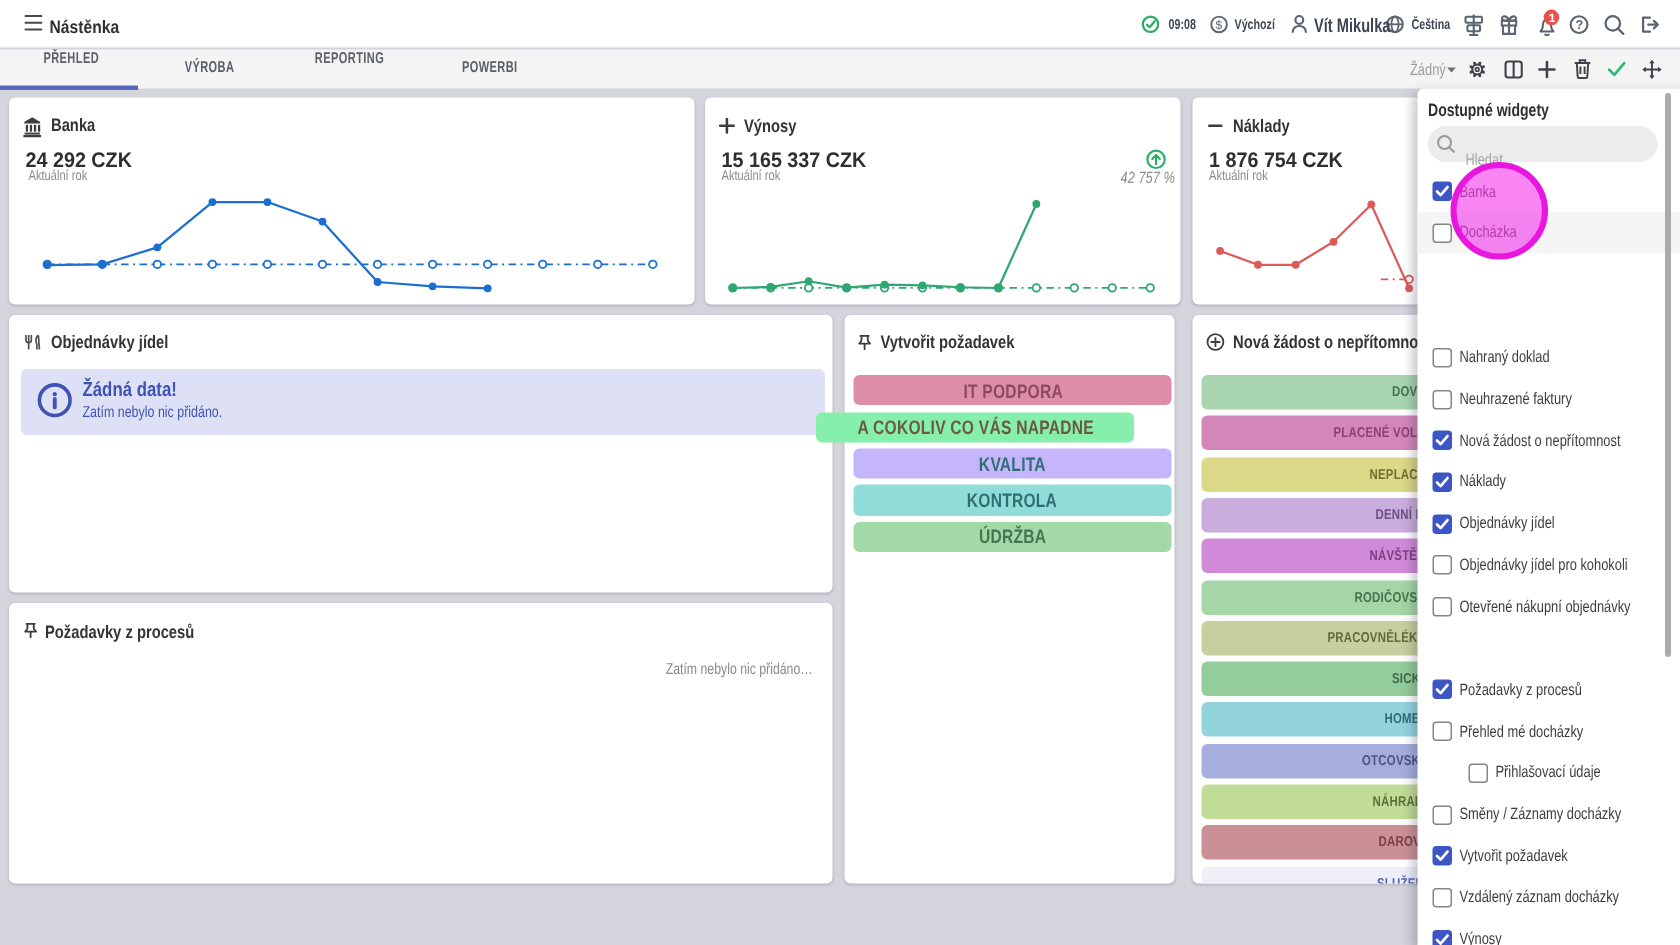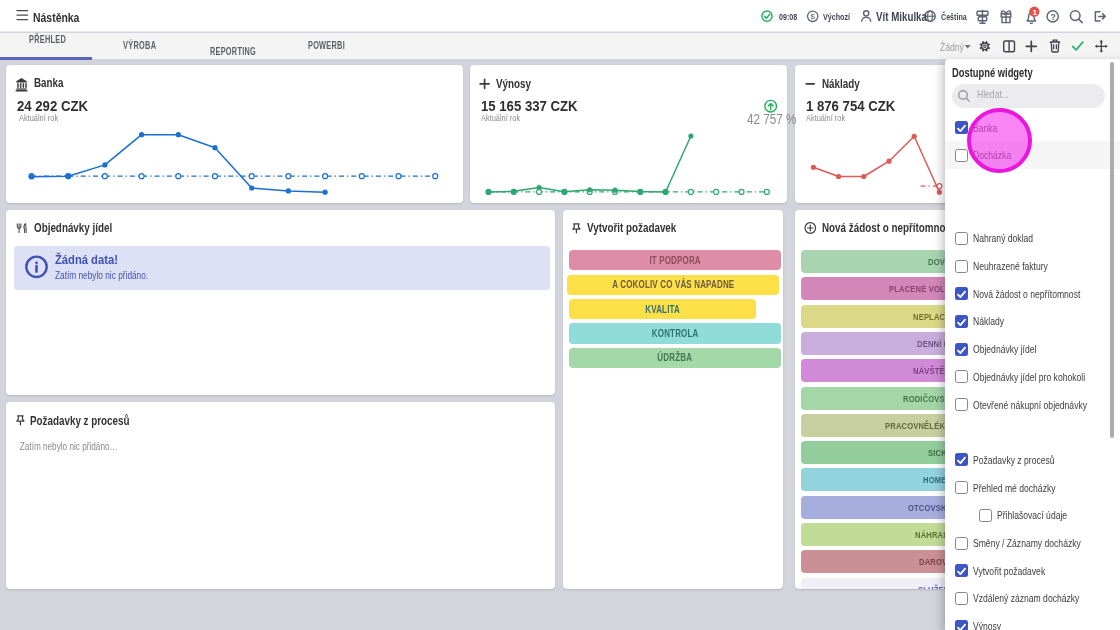--- a/index.html
+++ b/index.html
@@ -5,21 +5,21 @@
 html,body{width:1120px;height:630px;overflow:hidden;background:#d3d4dc;font-family:"Liberation Sans",sans-serif;position:relative;}
 .cn{display:inline-block;transform:scaleX(0.78);transform-origin:0 50%;white-space:nowrap;}
 .cnc{display:inline-block;transform:scaleX(0.78);transform-origin:50% 50%;white-space:nowrap;}
 .abs{position:absolute;}
 .card{position:absolute;background:#fff;border-radius:4px;box-shadow:0 1px 2px rgba(40,40,60,.18);}
 .ctitle{position:absolute;font-size:12px;font-weight:bold;color:#333;}
 .ctitle .cn{transform:scaleX(0.82);}
 .bigval{position:absolute;font-size:14px;font-weight:bold;color:#2f2f2f;}
 .bigval .cn{transform:scaleX(0.94);}
 .subt{position:absolute;font-size:9.5px;color:#8b8b8b;}
-.btn{position:absolute;border-radius:4px;display:flex;align-items:center;justify-content:center;font-weight:bold;font-size:10px;letter-spacing:.2px;}
+.btn{position:absolute;border-radius:4px;display:flex;align-items:center;justify-content:center;font-weight:bold;font-size:13px;letter-spacing:.2px;}
 .prow{position:absolute;left:0;width:100%;height:28px;display:flex;align-items:center;}
 .pcheck{position:absolute;left:9.5px;top:50%;margin-top:-6.5px;width:13px;height:13px;border-radius:2.5px;}
 .pcheck.off{border:1.5px solid #858585;background:#fff;}
 .pcheck.on{background:#3d56c5;}
 .plabel{position:absolute;left:28px;top:50%;transform:translateY(-50%);font-size:11px;color:#3d3d3d;}
 </style></head>
 <body>
 <div class="abs" style="left:0;top:0;width:1120px;height:32px;background:#fff;border-bottom:1px solid #e9e9e9;z-index:3;"></div>
 <svg class="abs" style="left:0;top:0;z-index:4;" width="1120" height="32" viewBox="0 0 1120 32">
     <g stroke="#4a4a4a" stroke-width="1.35" stroke-linecap="round">
@@ -61,21 +61,21 @@
 <div class="abs" style="left:876.0px;top:9.5px;z-index:5;font-size:13px;font-weight:bold;color:#3e4653;height:13px;line-height:13px;"><span class="cn" style="transform:scaleX(0.75);">Vít Mikulka</span></div>
 <div class="abs" style="left:941.3px;top:9.5px;z-index:5;font-size:9.5px;font-weight:bold;color:#3e4653;height:13px;line-height:13px;"><span class="cn" style="transform:scaleX(0.75);">Čeština</span></div>
 <div class="abs" style="left:0;top:33px;width:1120px;height:26px;background:#f4f4f5;z-index:3;"></div>
 <div class="abs" style="left:0;top:57px;width:92px;height:3px;background:#5a66bb;z-index:4;"></div>
 <div class="abs" style="left:2px;top:33px;width:90px;height:24px;z-index:4;display:flex;align-items:flex-start;justify-content:center;font-size:10.5px;font-weight:bold;color:#5a5f66;letter-spacing:.4px;">
     <span class="cnc" style="transform:scaleX(0.7);">PŘEHLED</span>
   </div>
 <div class="abs" style="left:95px;top:33px;width:90px;height:24px;z-index:4;display:flex;align-items:center;justify-content:center;font-size:10.5px;font-weight:bold;color:#5a5f66;letter-spacing:.4px;">
     <span class="cnc" style="transform:scaleX(0.7);">VÝROBA</span>
   </div>
-<div class="abs" style="left:188px;top:33px;width:90px;height:24px;z-index:4;display:flex;align-items:flex-end;justify-content:center;font-size:10.5px;font-weight:bold;color:#5a5f66;letter-spacing:.4px;">
+<div class="abs" style="left:188px;top:33px;width:90px;height:24px;z-index:4;display:flex;align-items:flex-start;justify-content:center;font-size:10.5px;font-weight:bold;color:#5a5f66;letter-spacing:.4px;">
     <span class="cnc" style="transform:scaleX(0.7);">REPORTING</span>
   </div>
 <div class="abs" style="left:281px;top:33px;width:90px;height:24px;z-index:4;display:flex;align-items:center;justify-content:center;font-size:10.5px;font-weight:bold;color:#5a5f66;letter-spacing:.4px;">
     <span class="cnc" style="transform:scaleX(0.7);">POWERBI</span>
   </div>
 <div class="abs" style="left:940px;top:39.5px;z-index:4;font-size:11px;color:#9b9b9b;height:14px;line-height:14px;"><span class="cn">Žádný</span></div>
 <svg class="abs" style="left:0;top:33px;z-index:4;" width="1120" height="26" viewBox="0 0 1120 26">
     <path d="M964.8 12l2.9 3.4 2.9-3.4z" fill="#6e6e6e"></path>
     <g stroke="#41414b" stroke-linecap="round" fill="none">
       <path d="M988.1 14.7L989.0 15.1" stroke-width="1.9"></path>
@@ -152,37 +152,37 @@
 <div class="bigval" style="left:17.0px;top:97px;height:18px;line-height:18px;z-index:2;"><span class="cn">24 292 CZK</span></div>
 <div class="bigval" style="left:481px;top:97px;height:18px;line-height:18px;z-index:2;"><span class="cn">15 165 337 CZK</span></div>
 <div class="bigval" style="left:806px;top:97px;height:18px;line-height:18px;z-index:2;"><span class="cn">1 876 754 CZK</span></div>
 <div class="subt" style="left:18.5px;top:111.5px;height:12px;line-height:12px;z-index:2;"><span class="cn">Aktuální rok</span></div>
 <div class="subt" style="left:481px;top:111.5px;height:12px;line-height:12px;z-index:2;"><span class="cn">Aktuální rok</span></div>
 <div class="subt" style="left:806px;top:111.5px;height:12px;line-height:12px;z-index:2;"><span class="cn">Aktuální rok</span></div>
 <svg class="abs" style="left:0;top:0;z-index:2;" width="1120" height="230" viewBox="0 0 1120 230">
     <circle cx="770.7" cy="106.2" r="5.8" fill="none" stroke="#27ae60" stroke-width="1.4"></circle>
     <path d="M770.7 109.5v-5.6M768.2 106l2.5-2.6 2.5 2.6" fill="none" stroke="#27ae60" stroke-width="1.4" stroke-linecap="round" stroke-linejoin="round"></path>
   </svg>
-<div class="abs" style="left:746.5px;top:112.5px;z-index:2;font-size:15px;color:#8b8b8b;height:12px;line-height:12px;"><span class="cn">42 757 %</span></div>
+<div class="abs" style="left:746.5px;top:112.5px;z-index:2;font-size:11px;color:#8b8b8b;height:12px;line-height:12px;font-style:italic;"><span class="cn">42 757 %</span></div>
 <div class="abs" style="left:14px;top:246px;width:536px;height:44px;background:#dee1f6;border-radius:4px;z-index:2;"></div>
 <svg class="abs" style="left:0;top:0;z-index:2;" width="1120" height="300" viewBox="0 0 1120 300">
     <circle cx="36.5" cy="266.8" r="10.2" fill="none" stroke="#3e53b5" stroke-width="2.4"></circle>
     <circle cx="36.5" cy="262.8" r="1.4" fill="#3e53b5"></circle>
     <path d="M36.5 266v5.6" stroke="#3e53b5" stroke-width="2.6" stroke-linecap="round"></path>
   </svg>
 <div class="abs" style="left:54.5px;top:252.5px;z-index:2;font-size:13.5px;font-weight:bold;color:#3e53b5;height:14px;line-height:14px;"><span class="cn" style="transform:scaleX(0.83);">Žádná data!</span></div>
 <div class="abs" style="left:54.5px;top:268.5px;z-index:2;font-size:10.5px;color:#3e53b5;height:12px;line-height:12px;"><span class="cn" style="transform:scaleX(0.79);">Zatím nebylo nic přidáno.</span></div>
-<div class="abs" style="left:6px;top:440px;width:549px;z-index:2;font-size:10.5px;color:#8a8a8a;text-align:left;height:12px;line-height:12px;"><span class="cnc">Zatím nebylo nic přidáno…</span></div>
+<div class="abs" style="left:6px;top:440px;width:549px;z-index:2;font-size:10.5px;color:#8a8a8a;text-align:right;height:12px;line-height:12px;"><span class="cnc">Zatím nebylo nic přidáno…</span></div>
 <div class="btn" style="left:569px;top:250.2px;width:212px;height:20.2px;background:#dd8da7;color:#8d4a5e;z-index:2;">
     <span class="cnc" style="transform:scaleX(0.8);">IT PODPORA</span>
   </div>
-<div class="btn" style="left:567px;top:274.6px;width:212px;height:20.2px;background:#fde047;color:#6b5a41;z-index:2;">
+<div class="btn" style="left:544px;top:274.6px;width:212px;height:20.2px;background:#86efac;color:#6b5a41;z-index:2;">
     <span class="cnc" style="transform:scaleX(0.8);">A COKOLIV CO VÁS NAPADNE</span>
   </div>
-<div class="btn" style="left:569px;top:299.0px;width:187px;height:20.2px;background:#fde047;color:#2f6f74;z-index:2;">
+<div class="btn" style="left:569px;top:299.0px;width:212px;height:20.2px;background:#c4b5fd;color:#2f6f74;z-index:2;">
     <span class="cnc" style="transform:scaleX(0.8);">KVALITA</span>
   </div>
 <div class="btn" style="left:569px;top:323.4px;width:212px;height:20.2px;background:#90dcd9;color:#2f6f74;z-index:2;">
     <span class="cnc" style="transform:scaleX(0.8);">KONTROLA</span>
   </div>
 <div class="btn" style="left:569px;top:347.8px;width:212px;height:20.2px;background:#a3d9a9;color:#47754d;z-index:2;">
     <span class="cnc" style="transform:scaleX(0.8);">ÚDRŽBA</span>
   </div>
 <div class="abs" style="left:795px;top:210px;width:318px;height:379px;overflow:hidden;z-index:2;border-radius:4px;">
 <div class="btn" style="left:6px;top:40.0px;width:306px;height:23px;background:#a9d4b0;color:#47724f;font-size:9.5px;justify-content:flex-start;">
@@ -282,21 +282,21 @@
 <circle cx="914.2" cy="136.3" r="2.6" fill="#dc5a58"></circle>
 <circle cx="939.4" cy="192.2" r="2.6" fill="#dc5a58"></circle>
 </svg>
 <div class="abs" style="left:945px;top:59px;width:198px;height:571px;background:#fff;border-radius:4px 0 0 0;box-shadow:-3px 3px 8px rgba(40,40,60,.28);z-index:10;overflow:hidden;">
 <div class="abs" style="left:6.5px;top:6.5px;font-size:12px;font-weight:bold;color:#2e2e2e;height:14px;line-height:14px;"><span class="cn">Dostupné widgety</span></div>
 <div class="abs" style="left:6.5px;top:25px;width:153px;height:24px;background:#ececee;border-radius:12px;"></div>
 <svg class="abs" style="left:12px;top:30px;" width="14" height="14" viewBox="0 0 14 14">
       <circle cx="6" cy="6" r="4.3" fill="none" stroke="#9a9a9a" stroke-width="1.4"></circle>
       <path d="M9.2 9.2l3 3" stroke="#9a9a9a" stroke-width="1.4" stroke-linecap="round"></path>
     </svg>
-<div class="abs" style="left:32px;top:29px;font-size:11px;color:#a5a5a5;height:13px;line-height:13px;"><span class="cn">Hledat...</span></div>
+<div class="abs" style="left:32px;top:42px;font-size:11px;color:#a5a5a5;height:13px;line-height:13px;"><span class="cn">Hledat...</span></div>
 <div class="prow" style="top:54.5px;">
 <span class="pcheck on"><svg width="13" height="13" viewBox="0 0 13 13">
           <path d="M3 6.7l2.4 2.4 4.6-5.4" fill="none" stroke="#fff" stroke-width="1.8" stroke-linecap="round" stroke-linejoin="round"></path>
         </svg></span>
       <span class="plabel"><span class="cn">Banka</span></span>
 </div>
 <div class="prow" style="top:82.2px;background:#f5f5f6;">
 <span class="pcheck off"></span>
       <span class="plabel"><span class="cn">Docházka</span></span>
 </div>

